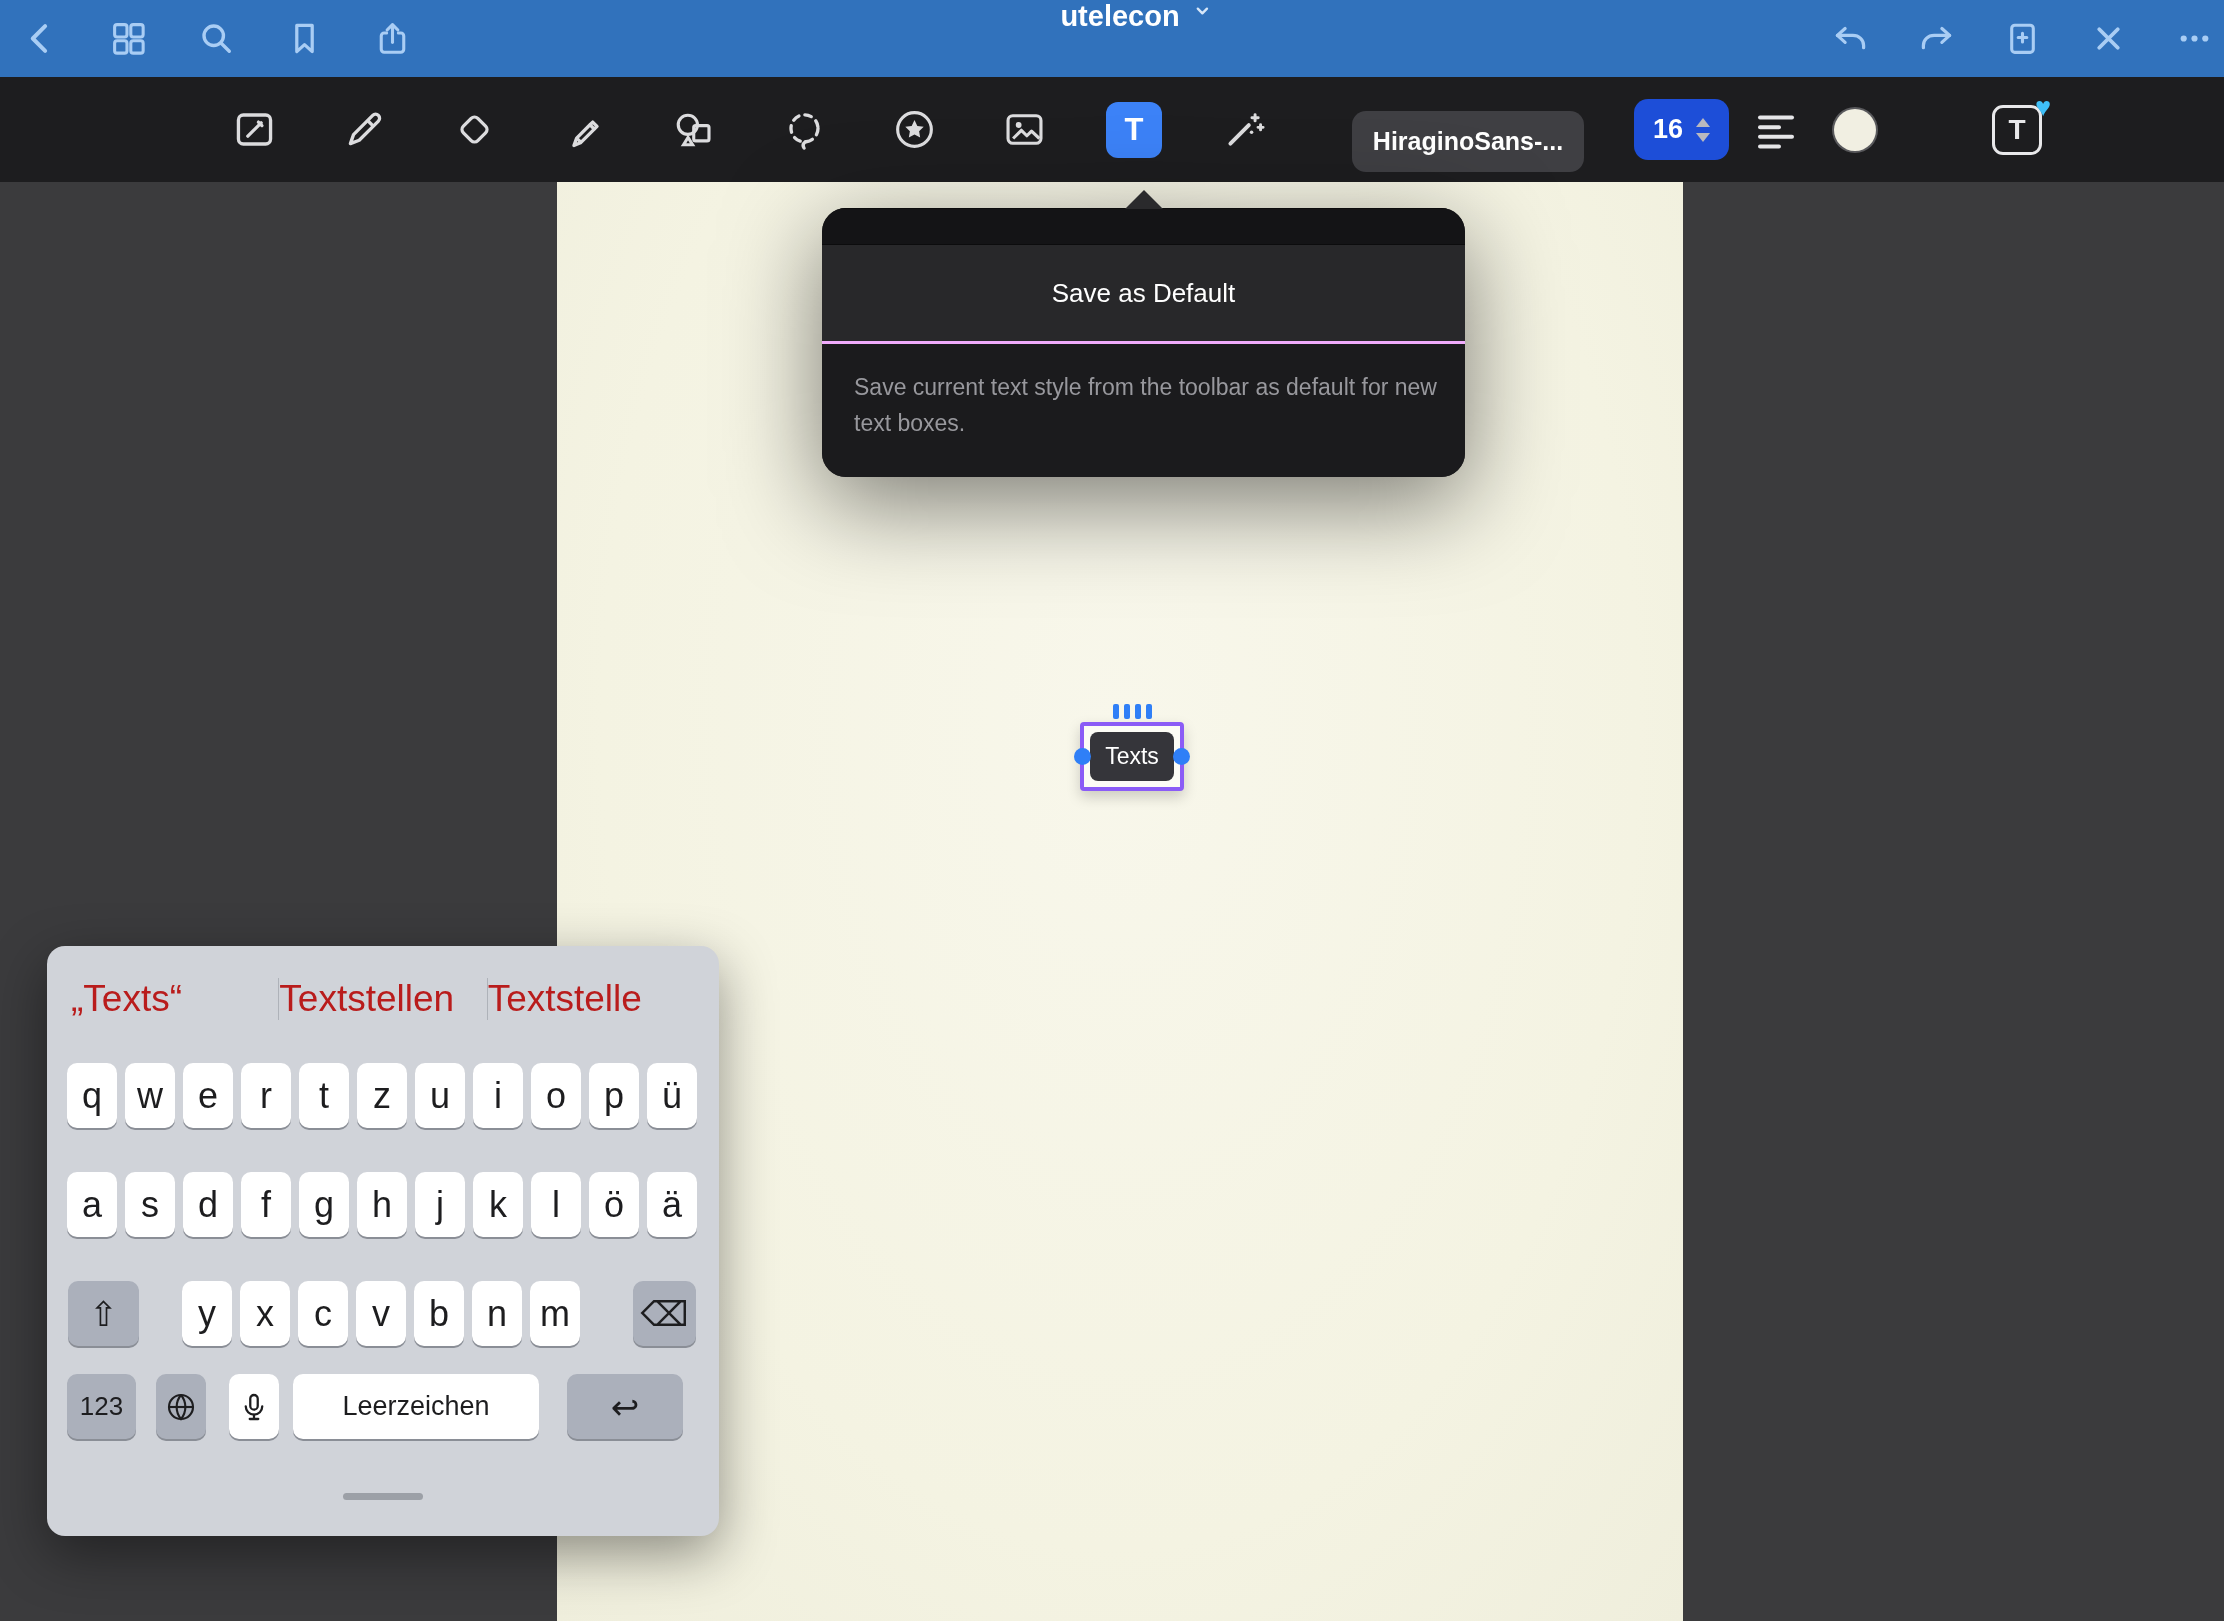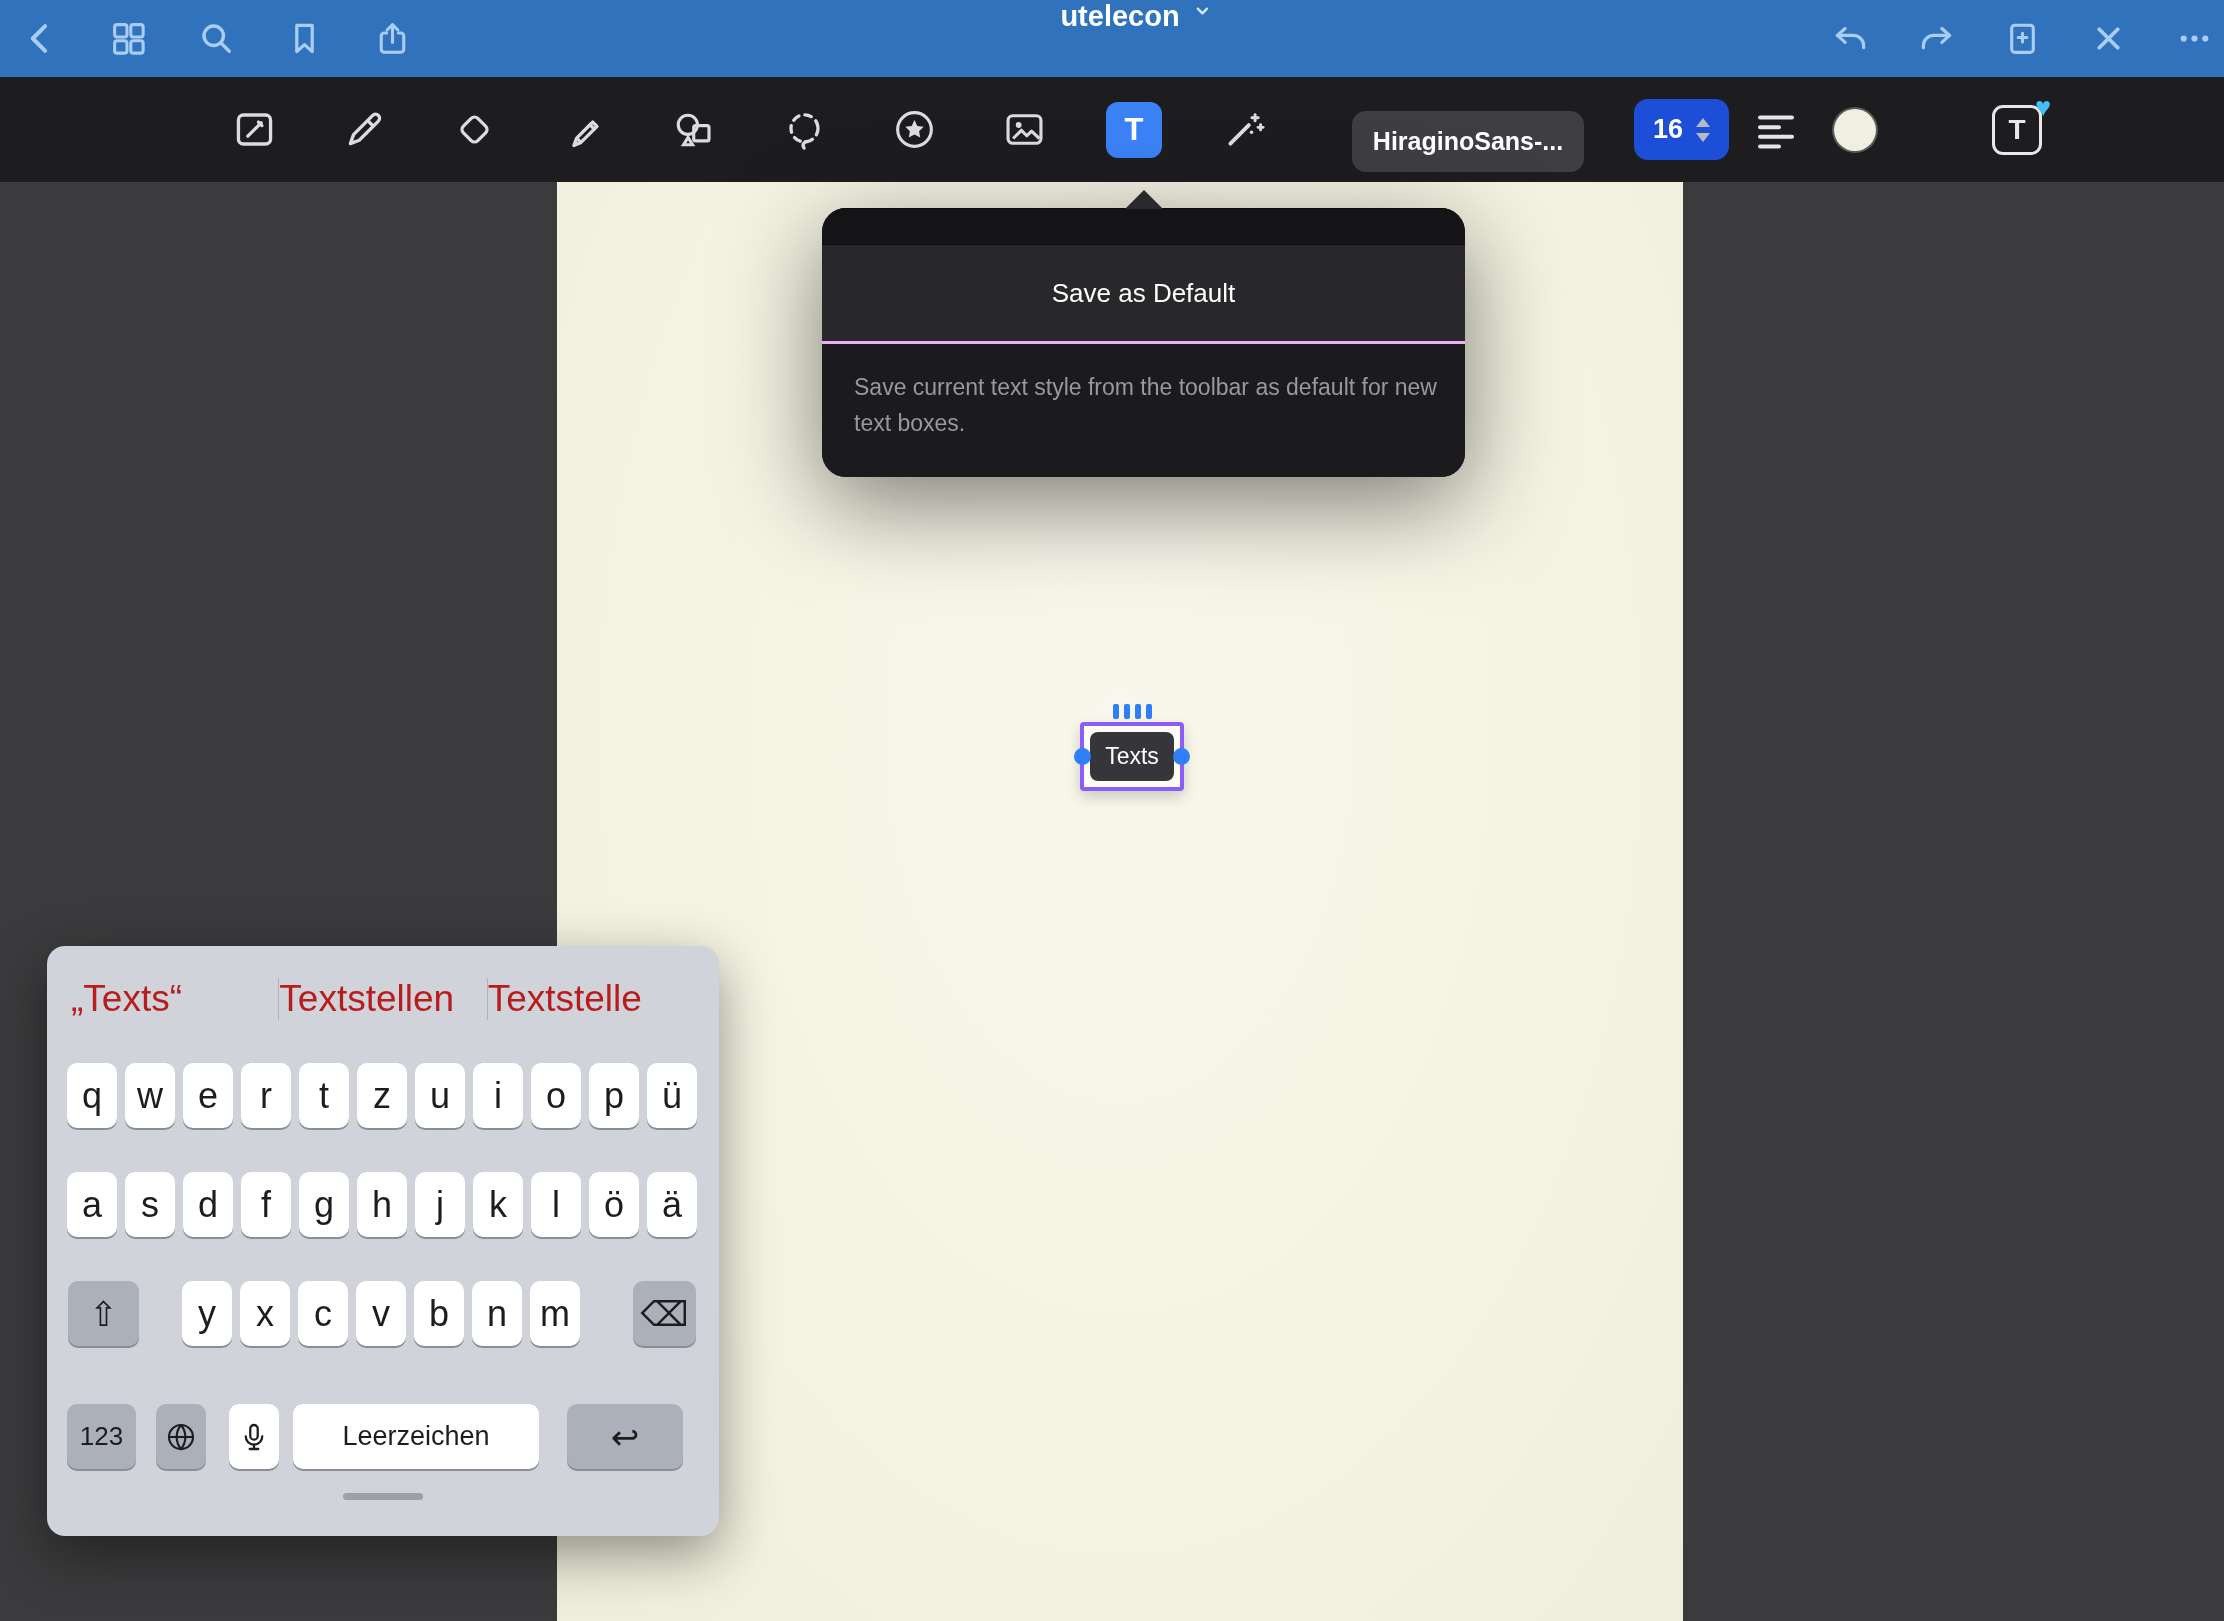--- a/index.html
+++ b/index.html
@@ -60,21 +60,21 @@
   
   .keyboard { position:absolute; left:47px; top:946px; width:672px; height:590px; background:#D0D3D9; border-radius:18px;
     box-shadow:0 18px 55px rgba(0,0,0,.42); z-index:60; }
   .kb-suggestions { position:absolute; top:20px; left:24px; right:24px; height:66px; display:flex; align-items:center; }
   .kb-sug { flex:1; text-align:left; color:#b91c1c; font-size:37px; cursor:pointer; }
   .kb-sep { width:1px; height:42px; background:#AEB2B9; }
   .kb-row { position:absolute; left:0; width:672px; height:65px; display:flex; }
   .r1 { top:117px; padding-left:20px; gap:8px; }
   .r2 { top:226px; padding-left:20px; gap:8px; }
   .r3 { top:335px; gap:8px; }
-  .r4 { top:458px; }
+  .r4 { top:428px; }
   .key { height:65px; width:50px; background:#FFFFFF; border-radius:10px; box-shadow:0 2px 0 #8A8E96; color:#1D1D1F; font-size:36px;
     display:flex; align-items:center; justify-content:center; cursor:pointer; }
   .key.gray { background:#ABB0BB; }
   .r3 .shift { width:71px; margin-left:21px; font-size:34px; }
   .r3 .first { margin-left:35px; }
   .r3 .backspace { width:63px; margin-left:auto; margin-right:23px; font-size:34px; }
   .r4 .k123 { margin-left:20px; width:69px; font-size:26px; }
   .r4 .kglobe { margin-left:20px; width:50px; }
   .r4 .kmic { margin-left:23px; width:50px; }
   .r4 .kspace { margin-left:14px; width:246px; font-size:27px; }

